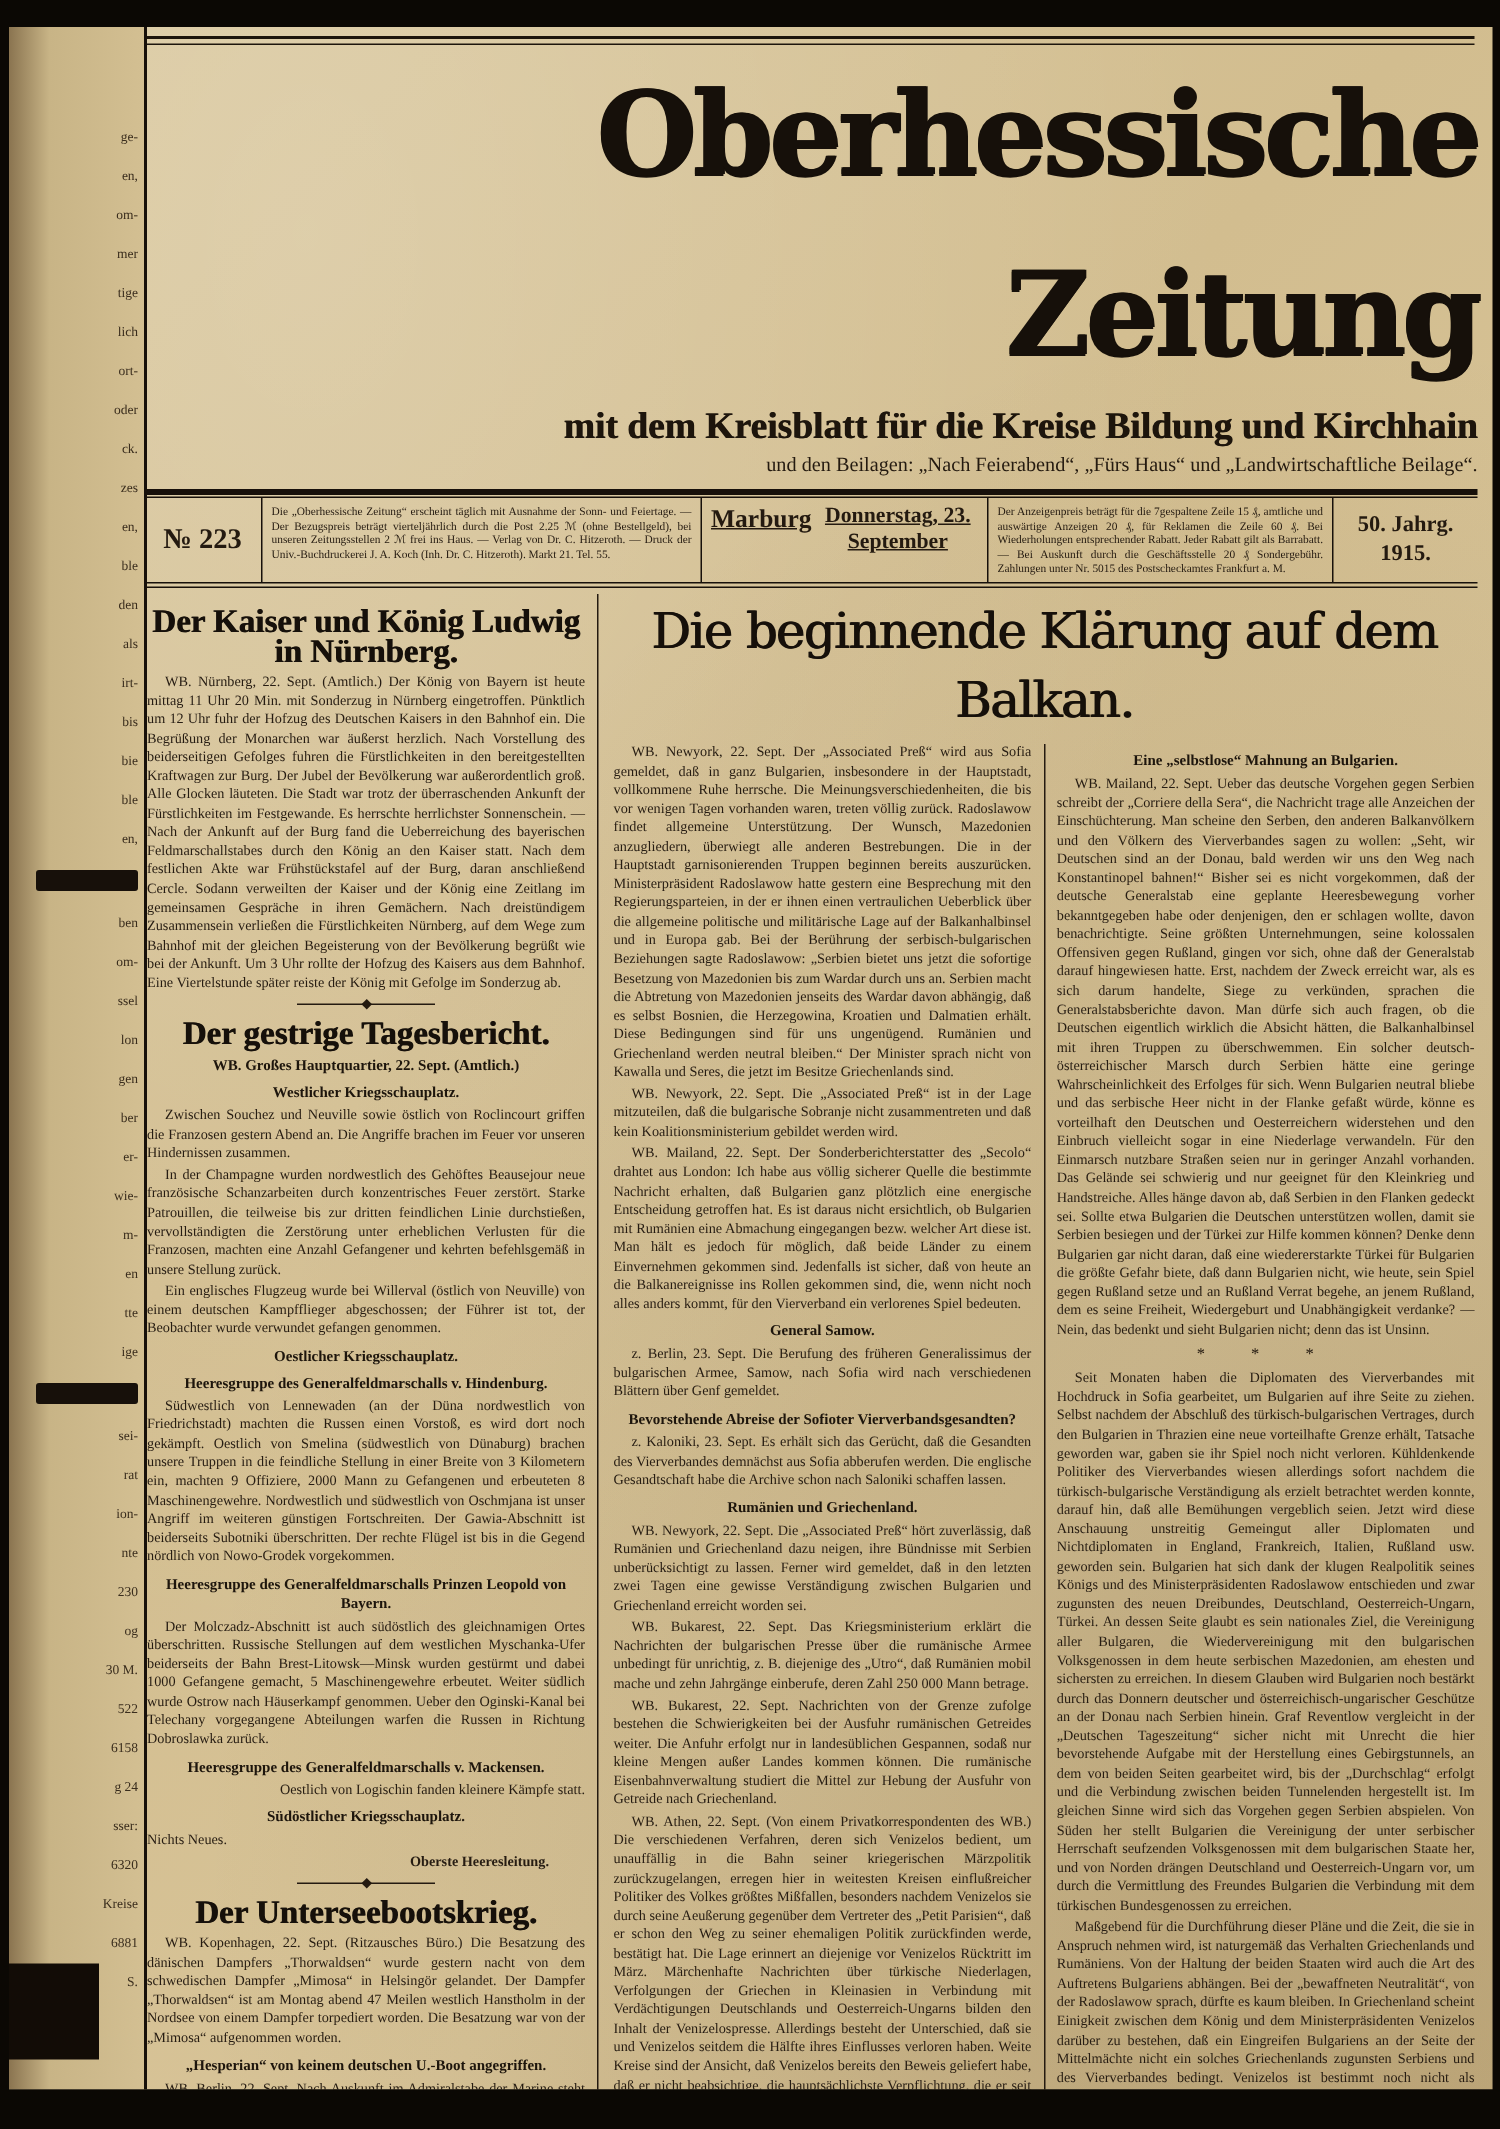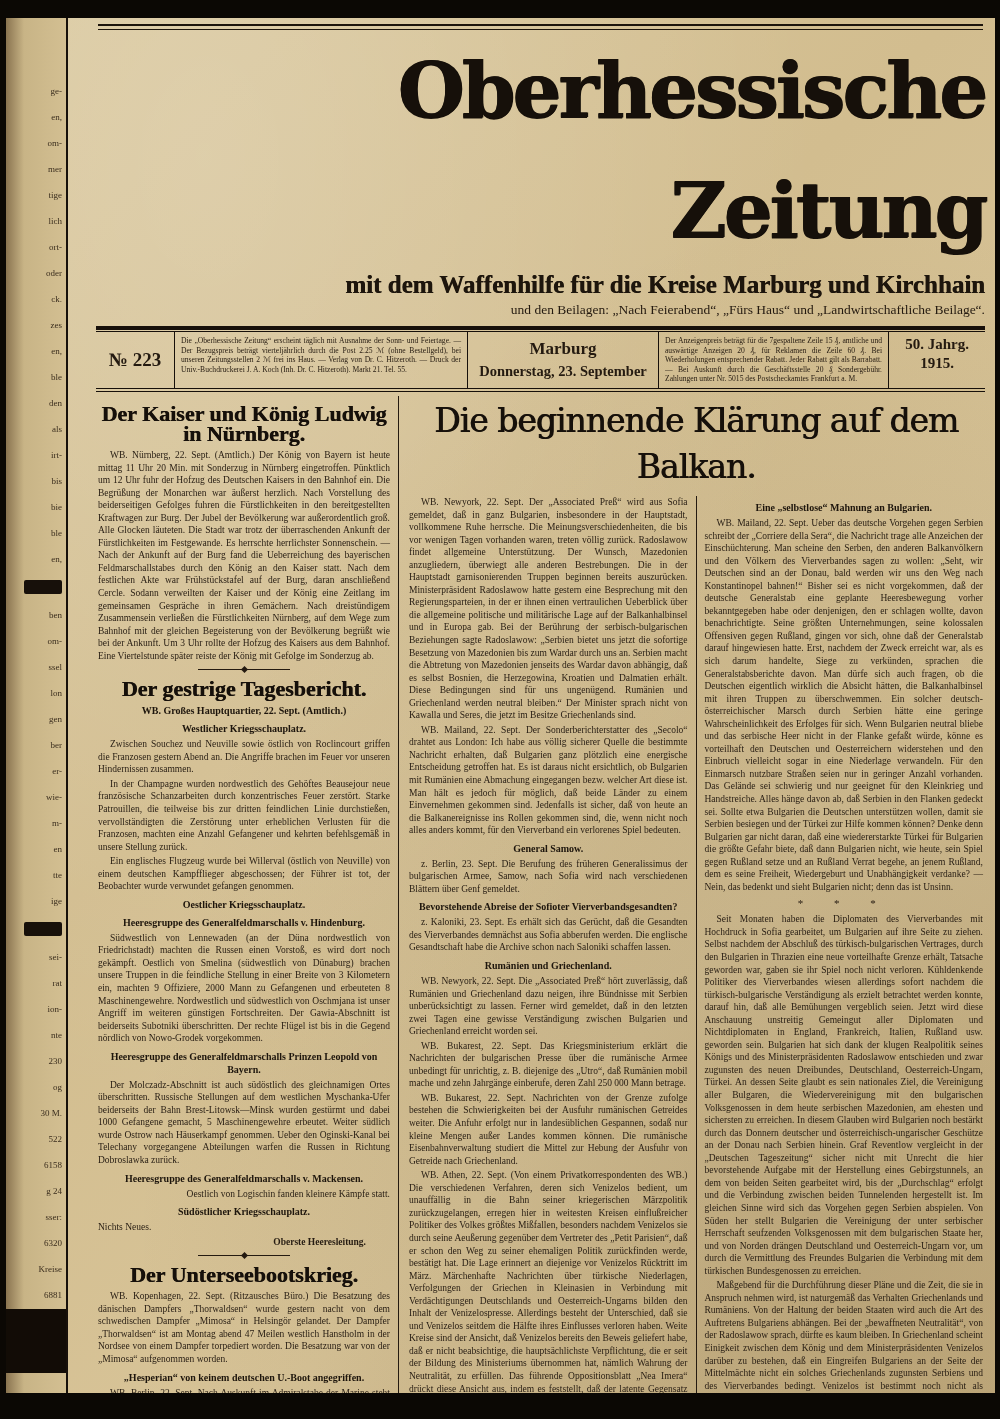--- a/index.html
+++ b/index.html
@@ -6,21 +6,21 @@
   body{width:1000px;height:1419px;background:#0b0804;position:relative;overflow:hidden;
        font-family:"Liberation Serif","DejaVu Serif",serif;}
   .paper{position:absolute;left:6px;top:18px;right:5px;bottom:26px;
          background:linear-gradient(135deg,#d9c79c 0%,#d2bd8f 40%,#d8c498 70%,#cdb687 100%);
          overflow:hidden;}
   .paper:before{content:"";position:absolute;inset:0;
          background:radial-gradient(ellipse at 20% 10%, rgba(255,255,255,.18), transparent 55%),
                     radial-gradient(ellipse at 85% 90%, rgba(60,40,10,.16), transparent 60%);
          pointer-events:none;}
   
-  .edge{position:absolute;left:0;top:0;bottom:0;width:62px;overflow:hidden;
+  .edge{position:absolute;left:0;top:0;bottom:0;width:92px;overflow:hidden;
         border-right:2px solid #17100a;color:#3a2d1d;font-size:9px;line-height:26px;
         text-align:right;padding:60px 4px 0 0;box-sizing:border-box;
         background:linear-gradient(90deg,#8a7450 0%,#c8b486 30%,#d3bf92 100%);}
   .edge .frag{display:block;white-space:nowrap;overflow:hidden;}
   .edge .blot{display:block;height:14px;background:#17100a;margin:8px 0 8px 18px;border-radius:2px;}
   .content{position:absolute;left:80px;right:0;top:0;bottom:0;padding:4px 10px 0 10px;box-sizing:border-box;}
   
   .toprule{border-top:2px solid #1d150c;border-bottom:1px solid #1d150c;height:3px;margin:2px 2px 0 2px;}
   .masthead{text-align:right;}
   .mast-title{font-weight:bold;color:#16100a;font-size:77px;line-height:120px;letter-spacing:-3px;
@@ -30,26 +30,26 @@
         text-shadow:.5px 0 0 #1d150c;}
   .mast-sub2{font-weight:normal;color:#241a10;font-size:13.5px;line-height:20px;}
   
   .bar-rule{border-top:4px solid #17100a;margin-top:6px;}
   .dateline{display:flex;align-items:stretch;border-bottom:4px double #17100a;
         border-top:1px solid #17100a;margin-top:1px;}
   .dl-cell{padding:4px 6px;color:#241a10;}
   .dl-no{flex:0 0 66px;font-weight:bold;font-size:19px;display:flex;align-items:center;justify-content:center;}
   .dl-small{flex:0 0 280px;font-size:7.6px;line-height:9.6px;text-align:justify;
         font-family:"Liberation Serif","DejaVu Sans",serif;border-left:1px solid #17100a;}
-  .dl-mid{flex:0 0 178px;border-left:1px solid #17100a;text-align:center;display:flex;flex-direction:column;justify-content:center;gap:4px;}
+  .dl-mid{flex:0 0 178px;border-left:1px solid #17100a;text-align:center;display:flex;flex-direction:row;justify-content:center;gap:4px;text-decoration:underline;}
   .dl-place{font-weight:bold;font-size:17px;}
   .dl-date{font-weight:bold;font-size:14.5px;}
   .dl-right{flex:1 1 auto;border-left:1px solid #17100a;}
   .dl-vol{flex:0 0 84px;border-left:1px solid #17100a;font-weight:bold;font-size:15px;
-        display:flex;flex-direction:column;text-align:center;gap:2px;}
+        display:flex;flex-direction:column;justify-content:center;text-align:center;gap:2px;}
   
   .cols{display:flex;margin-top:4px;height:1074px;overflow:hidden;}
   .col-left{flex:0 0 292px;padding:2px 8px 0 2px;overflow:hidden;}
   .col-main{flex:1 1 auto;border-left:1px solid #241a10;padding:0 0 0 8px;overflow:hidden;}
   .balkan-head{text-align:center;font-weight:normal;font-size:33px;line-height:46px;color:#16100a;
         letter-spacing:-1px;text-shadow:.8px 0 0 #16100a;margin:2px 0 6px 0;
         font-family:"DejaVu Serif","Liberation Serif",serif;}
   .twocol{display:flex;height:1010px;overflow:hidden;}
   .tc{flex:1 1 50%;padding:0 8px 0 2px;overflow:hidden;}
   .tc+.tc{border-left:1px solid #241a10;padding:0 2px 0 8px;}
@@ -123,21 +123,21 @@
       <span class="frag">Kreise</span>
       <span class="frag">6881</span>
       <span class="frag">S.</span>
     </div>
 
   <div class="content">
     <div class="toprule"></div>
 
     <div class="masthead">
       <div class="mast-title">Oberhessische Zeitung</div>
-      <div class="mast-sub1">mit dem Waffenhilfe für die Kreise Marburg und Kirchhain</div>
+      <div class="mast-sub1">mit dem Kreisblatt für die Kreise Bildung und Kirchhain</div>
       <div class="mast-sub2">und den Beilagen: „Nach Feierabend“, „Fürs Haus“ und „Landwirtschaftliche Beilage“.</div>
     </div>
 
     <div class="bar-rule"></div>
 
     <div class="dateline">
       <div class="dl-cell dl-no">№ 223</div>
       <div class="dl-cell dl-small">Die „Oberhessische Zeitung“ erscheint täglich mit Ausnahme der Sonn- und Feiertage. — Der Bezugspreis beträgt vierteljährlich durch die Post 2.25 ℳ (ohne Bestellgeld), bei unseren Zeitungsstellen 2 ℳ frei ins Haus. — Verlag von Dr. C. Hitzeroth. — Druck der Univ.-Buchdruckerei J. A. Koch (Inh. Dr. C. Hitzeroth).  Markt 21.  Tel. 55.</div>
       <div class="dl-cell dl-mid">
         <div class="dl-place">Marburg</div>
@@ -175,20 +175,21 @@
           <h2 class="col-head">Der Unterseebootskrieg.</h2>
           <p class="body">WB. Kopenhagen, 22. Sept. (Ritzausches Büro.) Die Besatzung des dänischen Dampfers „Thorwaldsen“ wurde gestern nacht von dem schwedischen Dampfer „Mimosa“ in Helsingör gelandet. Der Dampfer „Thorwaldsen“ ist am Montag abend 47 Meilen westlich Hanstholm in der Nordsee von einem Dampfer torpediert worden. Die Besatzung war von der „Mimosa“ aufgenommen worden.</p>
           <h3 class="sub-head">„Hesperian“ von keinem deutschen U.-Boot angegriffen.</h3>
           <p class="body">WB. Berlin, 22. Sept. Nach Auskunft im Admiralstabe der Marine steht im Gegensatz zu der durch das Reutersche Büro verbreiteten Aeußerung der englischen Admiralität nunmehr fest, daß für den Angriff auf die „Hesperian“ ein deutsches U.-Boot nicht in Frage kommt. — Die englische Admiralität behauptet, „unleugbare Beweise“ für die Torpedierung des „Hesperian“ zu besitzen. U. a. habe man auf dem Dampfer ein Stück eines Torpedos vorgefunden.</p>
         </div>
       <div class="col-main">
         <div class="balkan-head">Die beginnende Klärung auf dem Balkan.</div>
         <div class="twocol">
           <div class="tc" id="bcol1">
               <p class="body">WB. Newyork, 22. Sept. Der „Associated Preß“ wird aus Sofia gemeldet, daß in ganz Bulgarien, insbesondere in der Hauptstadt, vollkommene Ruhe herrsche. Die Meinungsverschiedenheiten, die bis vor wenigen Tagen vorhanden waren, treten völlig zurück. Radoslawow findet allgemeine Unterstützung. Der Wunsch, Mazedonien anzugliedern, überwiegt alle anderen Bestrebungen. Die in der Hauptstadt garnisonierenden Truppen beginnen bereits auszurücken. Ministerpräsident Radoslawow hatte gestern eine Besprechung mit den Regierungsparteien, in der er ihnen einen vertraulichen Ueberblick über die allgemeine politische und militärische Lage auf der Balkanhalbinsel und in Europa gab. Bei der Berührung der serbisch-bulgarischen Beziehungen sagte Radoslawow: „Serbien bietet uns jetzt die sofortige Besetzung von Mazedonien bis zum Wardar durch uns an. Serbien macht die Abtretung von Mazedonien jenseits des Wardar davon abhängig, daß es selbst Bosnien, die Herzegowina, Kroatien und Dalmatien erhält. Diese Bedingungen sind für uns ungenügend. Rumänien und Griechenland werden neutral bleiben.“ Der Minister sprach nicht von Kawalla und Seres, die jetzt im Besitze Griechenlands sind.</p>
+              <p class="body">WB. Newyork, 22. Sept. Die „Associated Preß“ ist in der Lage mitzuteilen, daß die bulgarische Sobranje nicht zusammentreten und daß kein Koalitionsministerium gebildet werden wird.</p>
               <p class="body">WB. Mailand, 22. Sept. Der Sonderberichterstatter des „Secolo“ drahtet aus London: Ich habe aus völlig sicherer Quelle die bestimmte Nachricht erhalten, daß Bulgarien ganz plötzlich eine energische Entscheidung getroffen hat. Es ist daraus nicht ersichtlich, ob Bulgarien mit Rumänien eine Abmachung eingegangen bezw. welcher Art diese ist. Man hält es jedoch für möglich, daß beide Länder zu einem Einvernehmen gekommen sind. Jedenfalls ist sicher, daß von heute an die Balkanereignisse ins Rollen gekommen sind, die, wenn nicht noch alles anders kommt, für den Vierverband ein verlorenes Spiel bedeuten.</p>
               <h3 class="sub-head">General Samow.</h3>
               <p class="body">z. Berlin, 23. Sept. Die Berufung des früheren Generalissimus der bulgarischen Armee, Samow, nach Sofia wird nach verschiedenen Blättern über Genf gemeldet.</p>
               <h3 class="sub-head">Bevorstehende Abreise der Sofioter Vierverbandsgesandten?</h3>
               <p class="body">z. Kaloniki, 23. Sept. Es erhält sich das Gerücht, daß die Gesandten des Vierverbandes demnächst aus Sofia abberufen werden. Die englische Gesandtschaft habe die Archive schon nach Saloniki schaffen lassen.</p>
               <h3 class="sub-head">Rumänien und Griechenland.</h3>
               <p class="body">WB. Newyork, 22. Sept. Die „Associated Preß“ hört zuverlässig, daß Rumänien und Griechenland dazu neigen, ihre Bündnisse mit Serbien unberücksichtigt zu lassen. Ferner wird gemeldet, daß in den letzten zwei Tagen eine gewisse Verständigung zwischen Bulgarien und Griechenland erreicht worden sei.</p>
               <p class="body">WB. Bukarest, 22. Sept. Das Kriegsministerium erklärt die Nachrichten der bulgarischen Presse über die rumänische Armee unbedingt für unrichtig, z. B. diejenige des „Utro“, daß Rumänien mobil mache und zehn Jahrgänge einberufe, deren Zahl 250 000 Mann betrage.</p>
               <p class="body">WB. Bukarest, 22. Sept. Nachrichten von der Grenze zufolge bestehen die Schwierigkeiten bei der Ausfuhr rumänischen Getreides weiter. Die Anfuhr erfolgt nur in landesüblichen Gespannen, sodaß nur kleine Mengen außer Landes kommen können. Die rumänische Eisenbahnverwaltung studiert die Mittel zur Hebung der Ausfuhr von Getreide nach Griechenland.</p>
               <p class="body">WB. Athen, 22. Sept. (Von einem Privatkorrespondenten des WB.) Die verschiedenen Verfahren, deren sich Venizelos bedient, um unauffällig in die Bahn seiner kriegerischen Märzpolitik zurückzugelangen, erregen hier in weitesten Kreisen einflußreicher Politiker des Volkes größtes Mißfallen, besonders nachdem Venizelos sie durch seine Aeußerung gegenüber dem Vertreter des „Petit Parisien“, daß er schon den Weg zu seiner ehemaligen Politik zurückfinden werde, bestätigt hat. Die Lage erinnert an diejenige vor Venizelos Rücktritt im März. Märchenhafte Nachrichten über türkische Niederlagen, Verfolgungen der Griechen in Kleinasien in Verbindung mit Verdächtigungen Deutschlands und Oesterreich-Ungarns bilden den Inhalt der Venizelospresse. Allerdings besteht der Unterschied, daß sie und Venizelos seitdem die Hälfte ihres Einflusses verloren haben. Weite Kreise sind der Ansicht, daß Venizelos bereits den Beweis geliefert habe, daß er nicht beabsichtige, die hauptsächlichste Verpflichtung, die er seit der Bildung des Ministeriums übernommen hat, nämlich Wahrung der Neutralität, zu erfüllen. Das führende Oppositionsblatt „Nea Imera“ drückt diese Ansicht aus, indem es feststellt, daß der latente Gegensatz zwischen der Krone und Venizelos wieder zutage getreten sei.</p>

